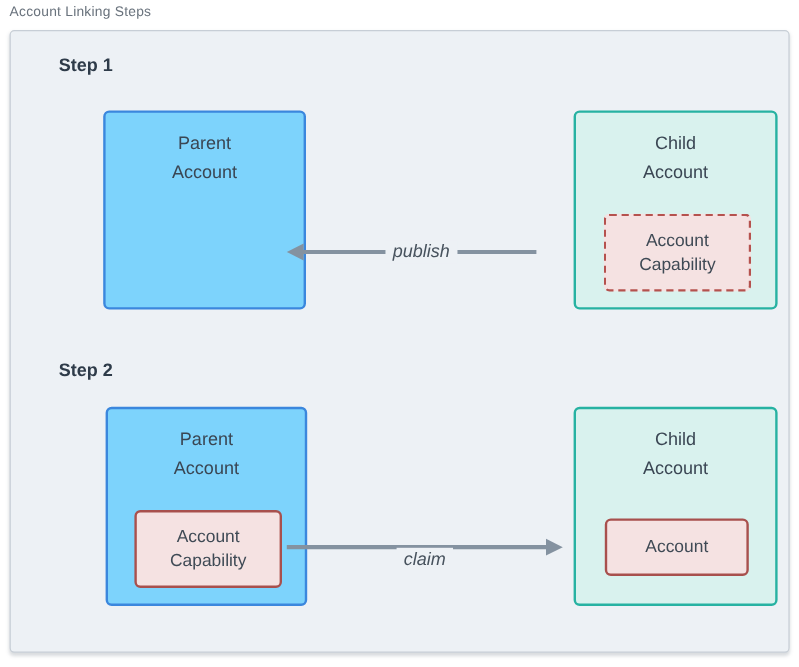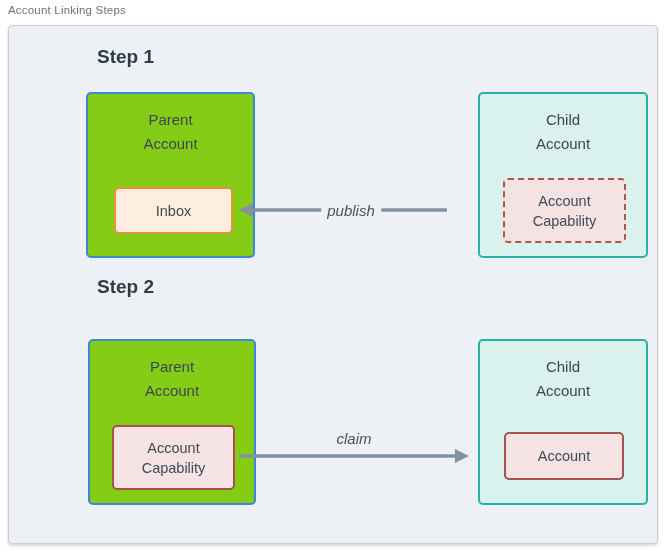--- a/index.html
+++ b/index.html
@@ -20,31 +20,31 @@
     position: absolute; left: 8px; top: 25px;
     width: 650px; height: 519px;
     background: #edf1f5;
     border: 1px solid #c7ced6;
     border-radius: 4px;
     box-shadow: 0 2px 3px rgba(100,110,125,0.25);
   }
 
   .step-heading {
     position: absolute; left: 40px;
-    font-size: 19px; font-weight: bold; color: #2e3b49; margin-left: 48px;
+    font-size: 15px; font-weight: bold; color: #2e3b49;
   }
   .step-heading.s1 { top: 20px; }
-  .step-heading.s2 { top: 250px; text-align: center; }
+  .step-heading.s2 { top: 274px; text-align: center; }
 
   .node {
     position: absolute;
     border-radius: 5px;
     border: 2px solid;
   }
-  .node-parent { background: #84cc16; border-color: #3b87dd; }
+  .node-parent { background: #7dd3fc; border-color: #3b87dd; }
   .node-child  { background: #d9f2ee; border-color: #27b2a2; margin-left: 31px; }
 
   .p1 { left: 77px;  top: 66px;  width: 169px; height: 166px; }
   .c1 { left: 438px; top: 66px;  width: 170px; height: 166px; }
   .p2 { left: 79px;  top: 313px; width: 168px; height: 166px; }
   .c2 { left: 438px; top: 313px; width: 170px; height: 166px; }
 
   .node-title {
     position: absolute; left: 0; right: 0; top: 14px;
     text-align: center;
@@ -79,37 +79,36 @@
   .edge-label {
     position: absolute;
     transform: translate(-50%, -50%);
     background: #edf1f5;
     padding: 1px 6px;
     font-size: 15px; color: #47525d;
     white-space: nowrap;
     font-style: italic;
   }
   .lbl-publish { left: 342px; top: 184px; }
-  .lbl-claim   { left: 345px; top: 412px; }
+  .lbl-claim   { left: 345px; top: 440px; }
 </style>
 </head>
 <body>
 
 <div class="stage">
 
   <div class="diagram-title">Account Linking Steps</div>
 
   <div class="canvas">
 
     <div class="step-heading s1">Step 1</div>
 
     <div class="node node-parent p1">
       <div class="node-title">Parent
 Account</div>
-      <div class="inner inner-orange inbox-1">Inbox</div>
     </div>
 
     <div class="node node-child c1">
       <div class="node-title">Child
 Account</div>
       <div class="inner inner-dashed cap-1">Account
 Capability</div>
     </div>
 
     <div class="step-heading s2">Step 2</div>

